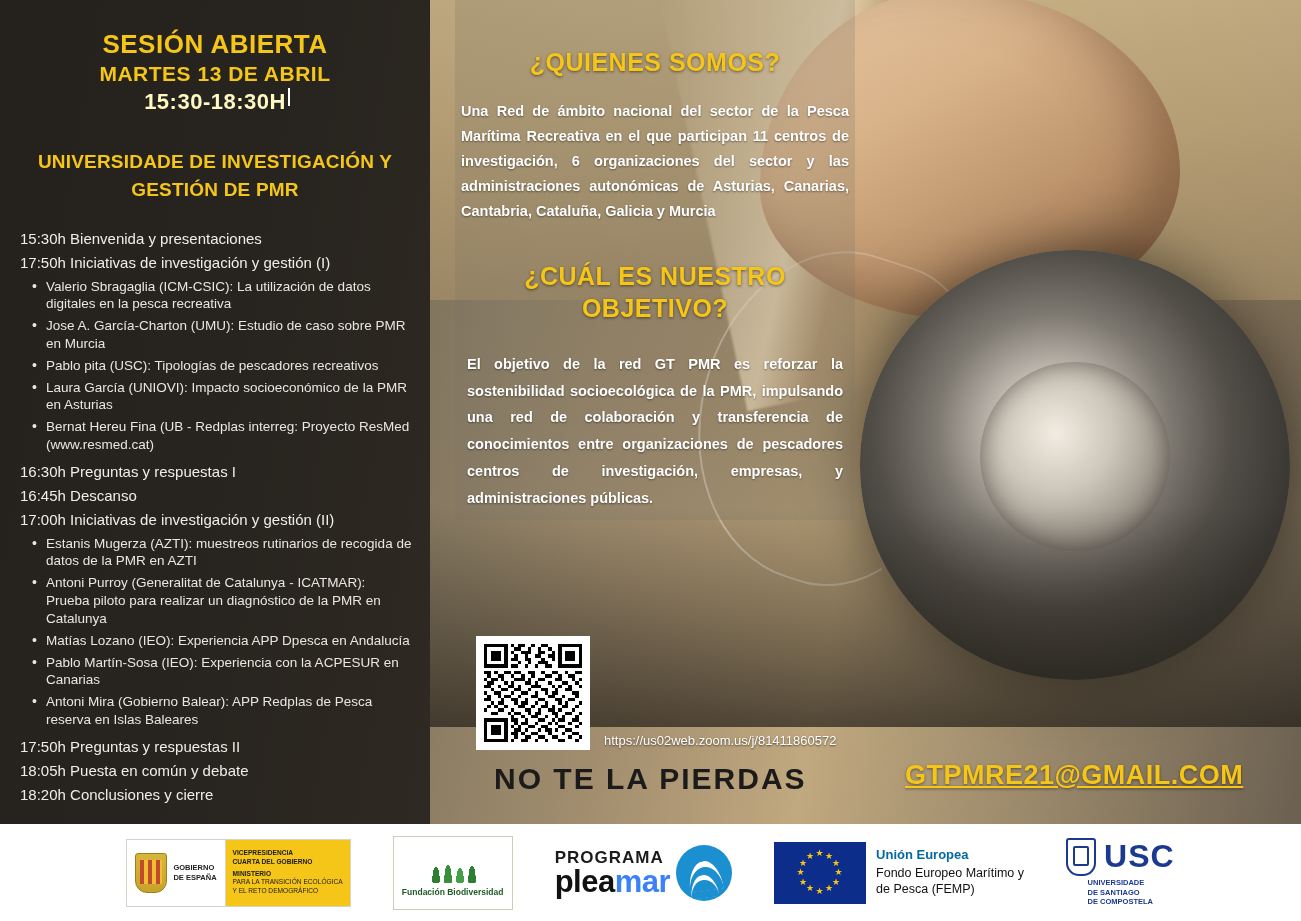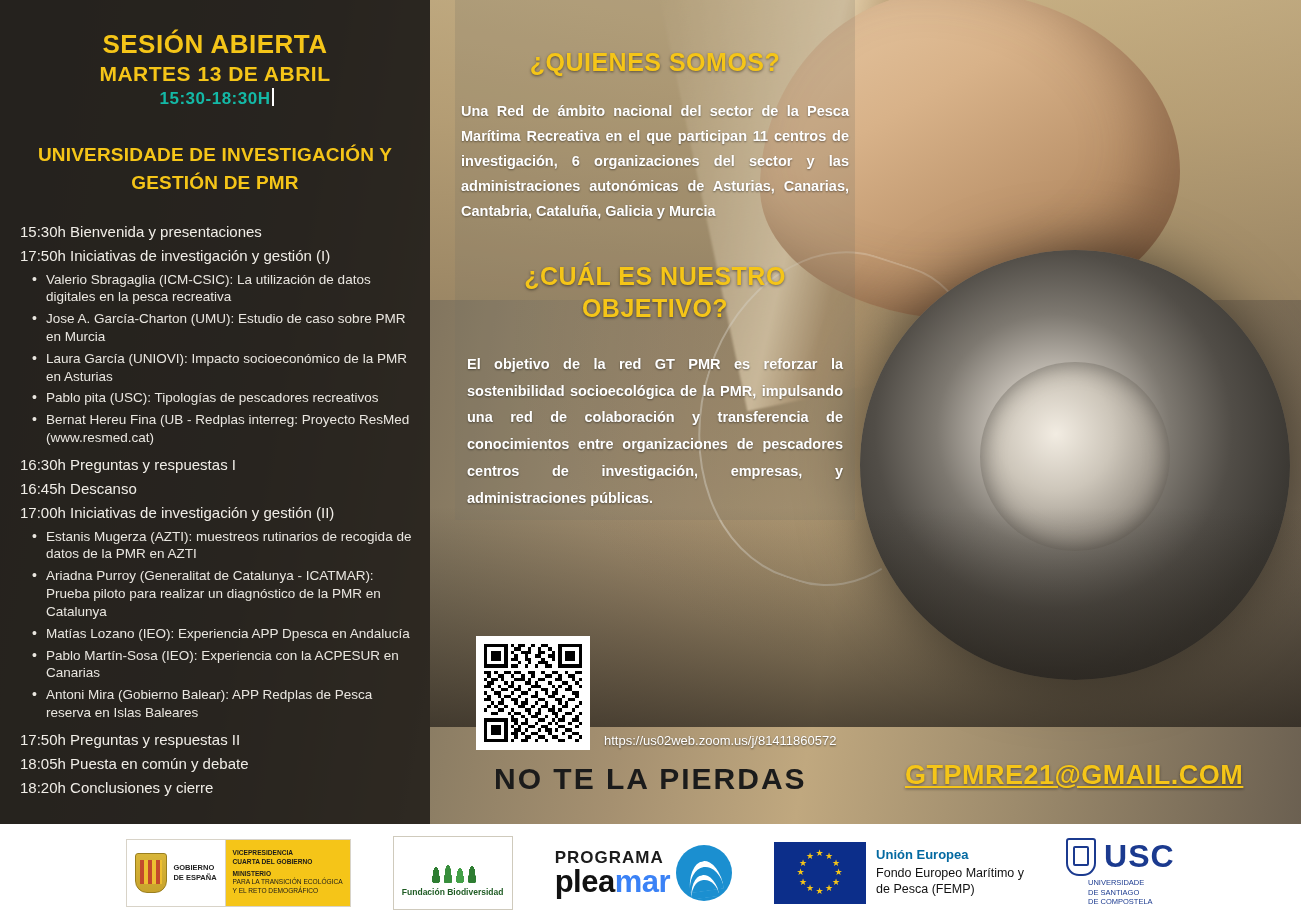--- a/index.html
+++ b/index.html
@@ -95,21 +95,21 @@
   }
   .session-title {
     text-align: center;
     color: #f5c518;
     font-weight: bold;
     letter-spacing: .5px;
   }
   .session-title .l1 { font-size: 26px; line-height: 1.15; }
   .session-title .l2 { font-size: 21px; line-height: 1.3; }
   .session-title .l3 {
-    font-size: 17px; line-height: 1.4; color: #14b8a6;
+    font-size: 22px; line-height: 1.4; color: #fef9c3;
     position: relative; display: inline-block;
   }
   .session-title .l3:after {
     content: "";
     position: absolute;
     right: -4px; top: 1px;
     width: 2px; height: 18px;
     background: #ffffff;
   }
   .program-title {
@@ -354,21 +354,21 @@
     border: 2px solid #1b3a8f;
     border-radius: 3px 3px 13px 13px;
     position: relative;
   }
   .usc-shield:after {
     content: "";
     position: absolute; left: 5px; top: 6px; width: 12px; height: 16px;
     border: 2px solid #1b3a8f; border-radius: 2px;
   }
   .usc-word { font-size: 32px; font-weight: bold; color: #1b3a8f; letter-spacing: 1px; }
-  .usc-sub { font-size: 7.5px; color: #1b3a8f; font-weight: normal; line-height: 1.3; text-align: left; margin-top: 2px; }
+  .usc-sub { font-size: 7.5px; color: #1b3a8f; font-weight: bold; line-height: 1.3; text-align: left; margin-top: 2px; }
 </style>
 </head>
 <body>
 
 <div id="poster">
 
   <div class="photo-bg">
     <div class="photo-sky"></div>
     <div class="photo-rod"></div>
     <div class="photo-hand"></div>
@@ -391,30 +391,30 @@
         <div>UNIVERSIDADE DE INVESTIGACIÓN Y</div>
         <div>GESTIÓN DE PMR</div>
       </div>
 
       <div class="agenda" id="agenda-list">
           <div class="entry">15:30h Bienvenida y presentaciones</div>
           <div class="entry">17:50h Iniciativas de investigación y gestión (I)</div>
           <ul class="bullets">
             <li>Valerio Sbragaglia (ICM-CSIC): La utilización de datos digitales en la pesca recreativa</li>
             <li>Jose A. García-Charton (UMU): Estudio de caso sobre PMR en Murcia</li>
+            <li>Pablo pita (USC): Tipologías de pescadores recreativos</li>
             <li>Laura García (UNIOVI): Impacto socioeconómico de la PMR en Asturias</li>
-            <li>Pablo pita (USC): Tipologías de pescadores recreativos</li>
             <li>Bernat Hereu Fina (UB - Redplas interreg: Proyecto ResMed (www.resmed.cat)</li>
           </ul>
           <div class="entry">16:30h Preguntas y respuestas I</div>
           <div class="entry">16:45h Descanso</div>
           <div class="entry">17:00h Iniciativas de investigación y gestión (II)</div>
           <ul class="bullets">
             <li>Estanis Mugerza (AZTI): muestreos rutinarios de recogida de datos de la PMR en AZTI</li>
-            <li>Ariadna Purroy (Generalitat de Catalunya - ICATMAR): Prueba piloto para realizar un diagnóstico de la PMR en Catalunya</li>
+            <li>Antoni Purroy (Generalitat de Catalunya - ICATMAR): Prueba piloto para realizar un diagnóstico de la PMR en Catalunya</li>
             <li>Matías Lozano (IEO): Experiencia APP Dpesca en Andalucía</li>
             <li>Pablo Martín-Sosa (IEO): Experiencia con la ACPESUR en Canarias</li>
             <li>Antoni Mira (Gobierno Balear): APP Redplas de Pesca reserva en Islas Baleares</li>
           </ul>
           <div class="entry">17:50h Preguntas y respuestas II</div>
           <div class="entry">18:05h Puesta en común y debate</div>
           <div class="entry">18:20h Conclusiones y cierre</div>
         </div>
     </div>
   </div>

